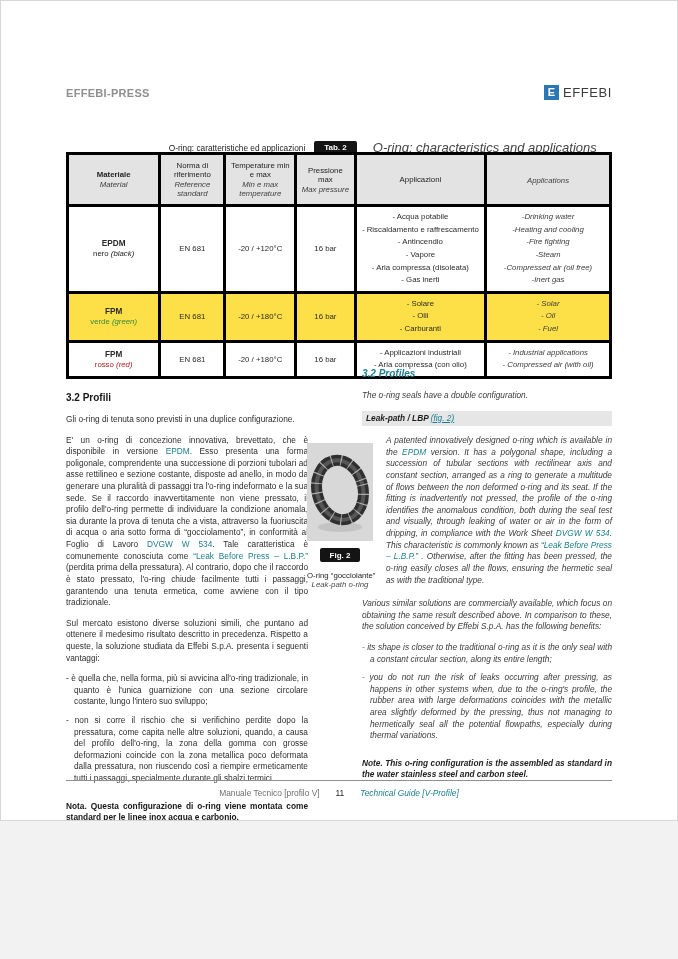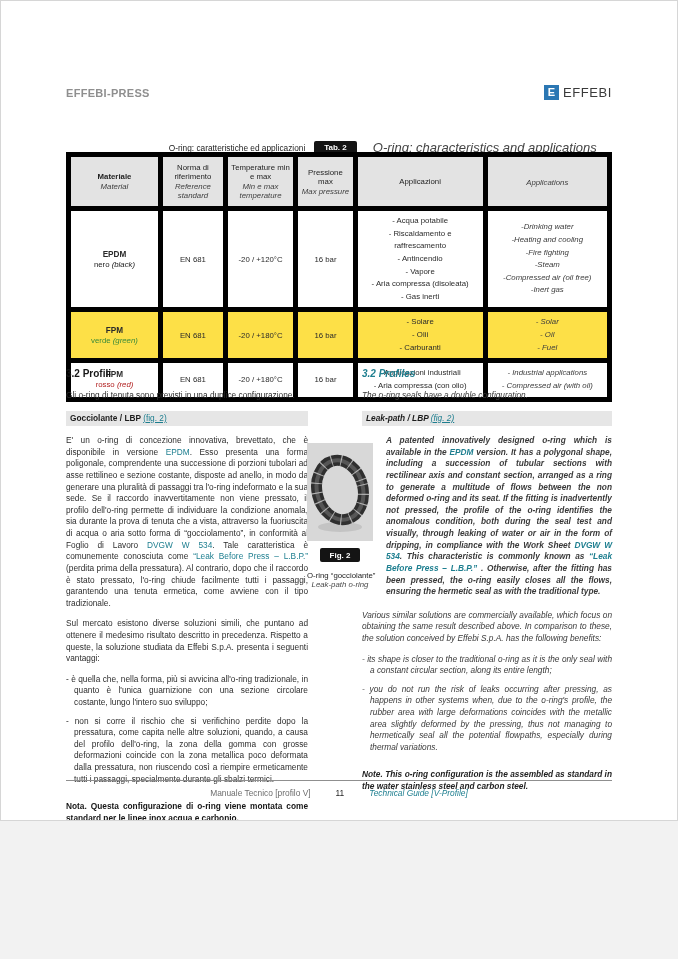--- a/index.html
+++ b/index.html
@@ -17,61 +17,61 @@
 
   
   .table-title{position:absolute;top:126px;left:65px;right:65px;display:flex;align-items:center;margin-top:13px;}
   .tt-left{flex:1;text-align:right;font-size:8.3px;color:#222;padding-right:9px;}
   .tt-tag{background:#141414;color:#fff;font-size:8px;font-weight:bold;padding:2.5px 10px;border-radius:2px;}
   .tt-right{flex:1;font-style:italic;color:#444;font-size:13px;padding-left:16px;}
 
   
   .table-wrap{position:absolute;top:151px;left:65px;right:65px;}
   table{width:100%;border-collapse:collapse;font-size:7.8px;table-layout:fixed;}
-  th,td{border:5px solid #000000;}
+  th,td{border:3px solid #000000;}
   thead th{background:#e3e3e3;padding:6px 3px;text-align:center;vertical-align:middle;}
   .th-it{font-weight:bold;color:#1d1d1d;}
   .th-en{font-style:italic;font-weight:normal;color:#3f3f3f;margin-top:1px;}
   td{padding:4px 5px;text-align:center;vertical-align:middle;color:#2a2a2a;}
   tr.shaded td{background:#fde047;}
   .mat-name{font-weight:bold;font-size:8.2px;}
   .mat-variant{margin-top:1px;}
   .mat-variant .en{font-style:italic;}
   td.apps{vertical-align:middle;text-align:center;}
   .apps-list{white-space:pre-line;line-height:1.62;}
   td.apps-en{font-style:italic;color:#3c3c3c;}
 
   
   .columns{position:absolute;top:366px;left:65px;right:65px;display:flex;gap:54px;}
   .col{font-size:8.3px;line-height:1.4;text-align:justify;}
-  .col-left{flex:0 0 242px;color:#2d2d2d;}
+  .col-left{flex:0 0 242px;color:#2d2d2d;margin-top:24px;}
   .col-right{flex:1;font-style:italic;color:#3a3a3a;}
   .heading-it{font-size:10px;font-weight:bold;color:#161616;margin:0 0 9px;}
   .heading-en{font-size:10px;font-weight:bold;font-style:italic;color:#1d7e8f;margin:0 0 9px;}
   .intro{margin:0 0 9px;}
   .section-bar{background:#e6e6e6;padding:2px 4px;margin:0 0 9px;font-weight:bold;color:#1c1c1c;}
   .figlink{color:#1d7e8f;font-weight:normal;text-decoration:underline;cursor:pointer;}
   .para{margin:0 0 9px;}
-  .para-beside{margin-left:24px;margin-bottom:12px;font-weight:bold;}
+  .para-beside{margin-left:24px;margin-bottom:12px;}
   .bullet{padding-left:8px;text-indent:-8px;margin-bottom:7px;}
   .note{font-weight:bold;margin-top:16px;color:#161616;}
   .col-right .note{color:#222;}
   .seg-accent{color:#1d7e8f;}
 
   
   .figure{position:absolute;left:306px;top:442px;width:66px;text-align:center;}
   .fig-img{width:66px;height:98px;display:block;}
   .fig-tag{display:inline-block;background:#141414;color:#fff;font-weight:bold;font-size:8px;
            padding:2.5px 10px;border-radius:2px;margin-top:7px;}
   .fig-cap-it{font-size:7.8px;color:#222;margin-top:9px;white-space:nowrap;}
   .fig-cap-en{font-size:7.8px;font-style:italic;color:#4a4a4a;white-space:nowrap;}
 
   
   .footer{position:absolute;left:65px;right:65px;bottom:22px;border-top:1px solid #8f8f8f;
-          padding-top:7px;display:flex;justify-content:center;align-items:baseline;gap:25px;font-size:8.4px;}
+          padding-top:7px;display:flex;justify-content:center;align-items:baseline;gap:16px;font-size:8.4px;}
   .f-left{color:#6e6e6e;}
   .f-num{font-weight:normal;color:#1d1d1d;}
   .f-right{font-style:italic;color:#1d7e8f;}
 </style>
 </head>
 <body>
 
 <div class="page">
 
   <div class="header">
@@ -196,23 +196,20 @@
           </td>
         </tr>
       </tbody>
     </table>
   </div>
 
   <div class="columns">
     <div class="col col-left">
       <div class="heading-it">3.2 Profili</div>
       <div class="intro">Gli o-ring di tenuta sono previsti in una duplice configurazione.</div>
-      <div class="section-bar">
-        <span>Gocciolante / LBP </span><span class="figlink">(fig. 2)</span>
-      </div>
       <div class="para"><span>E' un o-ring di concezione innovativa, brevettato, che è disponibile in versione </span><span class="seg-accent">EPDM</span><span>. Esso presenta una forma poligonale, comprendente una successione di porzioni tubolari ad asse rettilineo e sezione costante, disposte ad anello, in modo da generare una pluralità di passaggi tra l'o-ring indeformato e la sua sede. Se il raccordo inavvertitamente non viene pressato, il profilo dell'o-ring permette di individuare la condizione anomala, sia durante la prova di tenuta che a vista, attraverso la fuoriuscita di acqua o aria sotto forma di “gocciolamento”, in conformità al Foglio di Lavoro </span><span class="seg-accent">DVGW W 534</span><span>. Tale caratteristica è comunemente conosciuta come </span><span class="seg-accent">“Leak Before Press – L.B.P.”</span><span> (perdita prima della pressatura). Al contrario, dopo che il raccordo è stato pressato, l'o-ring chiude facilmente tutti i passaggi, garantendo una tenuta ermetica, come avviene con il tipo tradizionale.</span></div>
       <div class="para">Sul mercato esistono diverse soluzioni simili, che puntano ad ottenere il medesimo risultato descritto in precedenza. Rispetto a queste, la soluzione studiata da Effebi S.p.A. presenta i seguenti vantaggi:</div>
       <div class="para bullet">- è quella che, nella forma, più si avvicina all'o-ring tradizionale, in quanto è l'unica guarnizione con una sezione circolare costante, lungo l'intero suo sviluppo;</div>
       <div class="para bullet">- non si corre il rischio che si verifichino perdite dopo la pressatura, come capita nelle altre soluzioni, quando, a causa del profilo dell'o-ring, la zona della gomma con grosse deformazioni coincide con la zona metallica poco deformata dalla pressatura, non riuscendo così a riempire ermeticamente tutti i passaggi, specialmente durante gli sbalzi termici.</div>
       <div class="note">Nota. Questa configurazione di o-ring viene montata come standard per le linee inox acqua e carbonio.</div>
     </div>
 
     <div class="col col-right">
       <div class="heading-en">3.2 Profiles</div>
       <div class="intro">The o-ring seals have a double configuration.</div>

